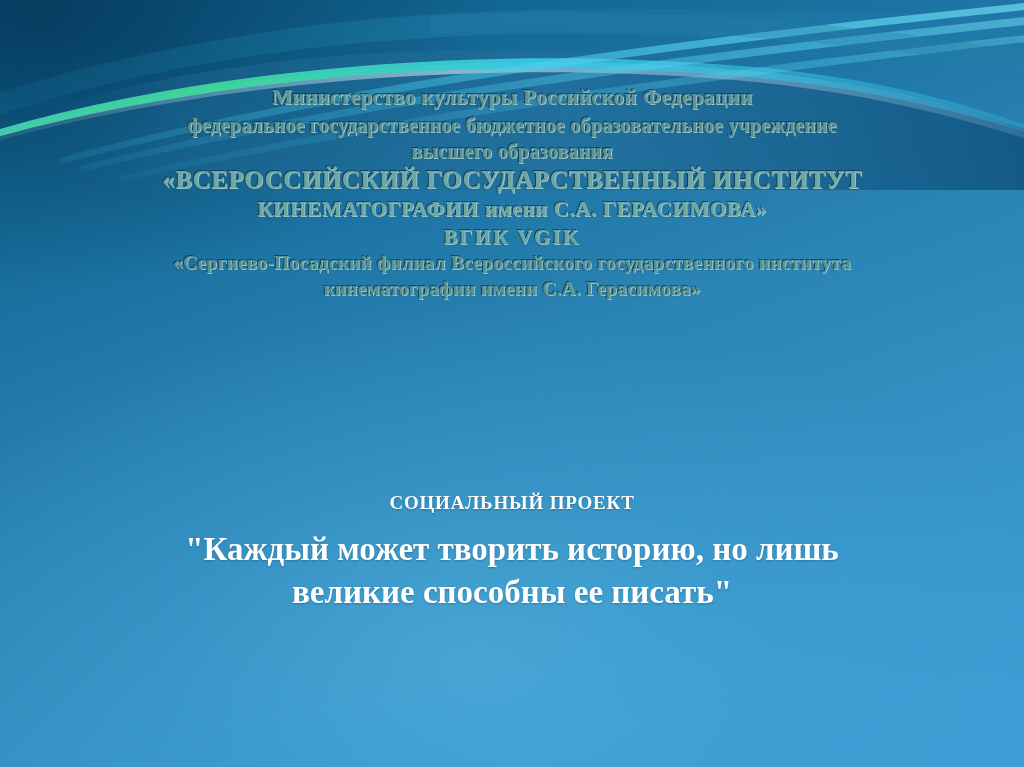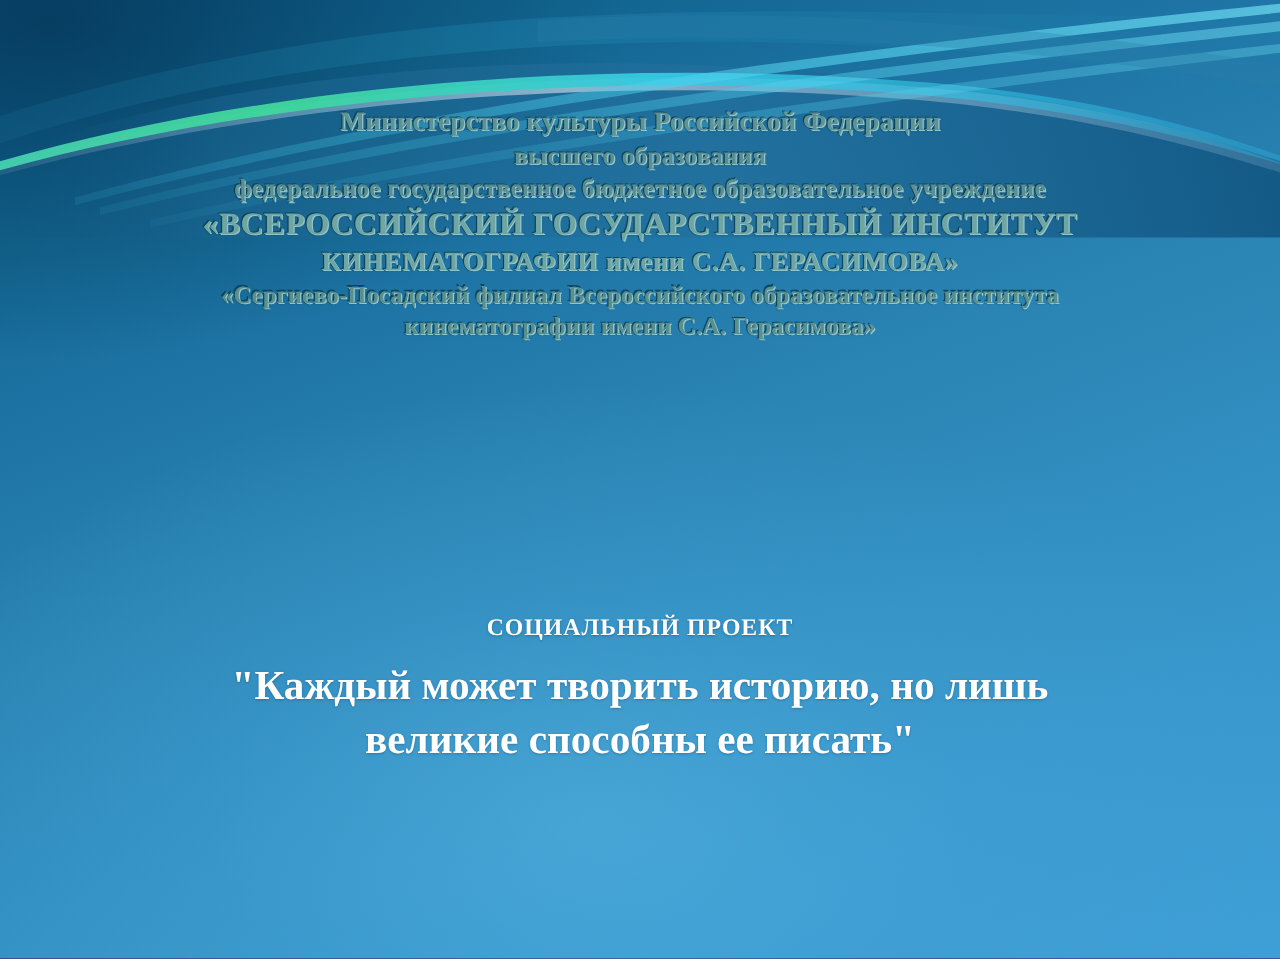--- a/index.html
+++ b/index.html
@@ -161,25 +161,26 @@
       <path d="M 60,158 C 300,92 620,44 1034,2 L 1034,9 C 620,52 300,100 60,164 Z" fill="url(#gThin1)" opacity="0.75"></path>
       <path d="M 80,166 C 320,104 640,58 1034,16 L 1034,24 C 640,66 320,112 80,172 Z" fill="url(#gThin1)" opacity="0.55"></path>
       <path d="M 120,176 C 360,120 680,74 1034,34 L 1034,41 C 680,82 360,128 120,182 Z" fill="url(#gThin1)" opacity="0.38"></path>
 
       <path d="M 430,16 C 640,4 860,22 1034,54 L 1034,72 C 850,40 630,22 430,34 Z" fill="#2a7fa8" opacity="0.30"></path>
     </svg>
   </div>
 
   <div class="header-block">
     <div class="hline l1">Министерство культуры Российской Федерации</div>
+    <div class="hline l2">федеральное государственное бюджетное образовательное учреждение</div>
     <div class="hline l3">высшего образования</div>
-    <div class="hline l2">федеральное государственное бюджетное образовательное учреждение</div>
     <div class="hline l4">«ВСЕРОССИЙСКИЙ ГОСУДАРСТВЕННЫЙ ИНСТИТУТ</div>
     <div class="hline l5">КИНЕМАТОГРАФИИ имени С.А. ГЕРАСИМОВА»</div>
-    <div class="hline l7">«Сергиево-Посадский филиал Всероссийского образовательное института</div>
+    <div class="hline l6">ВГИК    VGIK</div>
+    <div class="hline l7">«Сергиево-Посадский филиал Всероссийского государственного института</div>
     <div class="hline l8">кинематографии имени С.А. Герасимова»</div>
   </div>
 
   <div class="project-block">
     <div class="project-kicker">СОЦИАЛЬНЫЙ ПРОЕКТ</div>
     <div class="project-quote">
       <span class="qline">"Каждый может творить историю, но лишь</span>
       <span class="qline">великие способны ее писать"</span>
     </div>
   </div>

